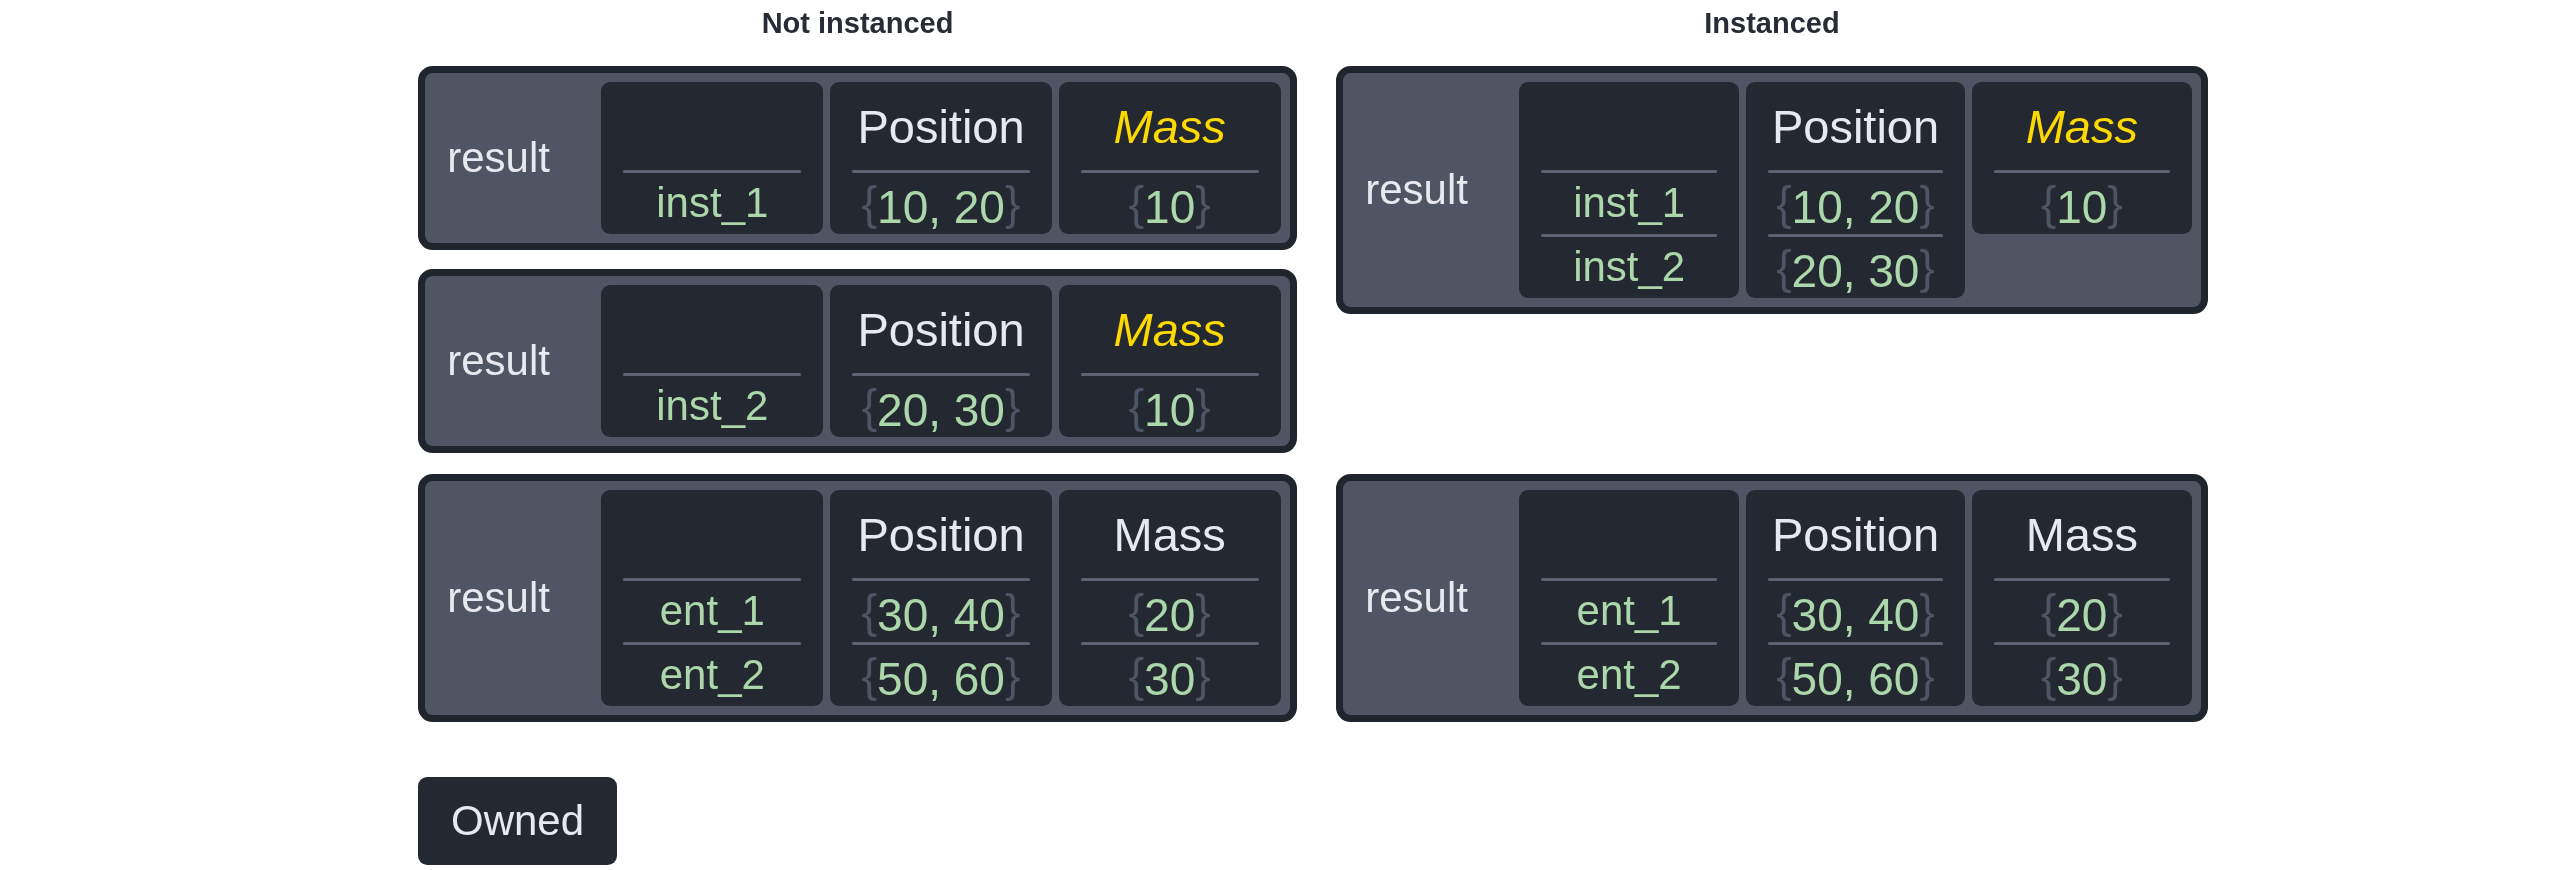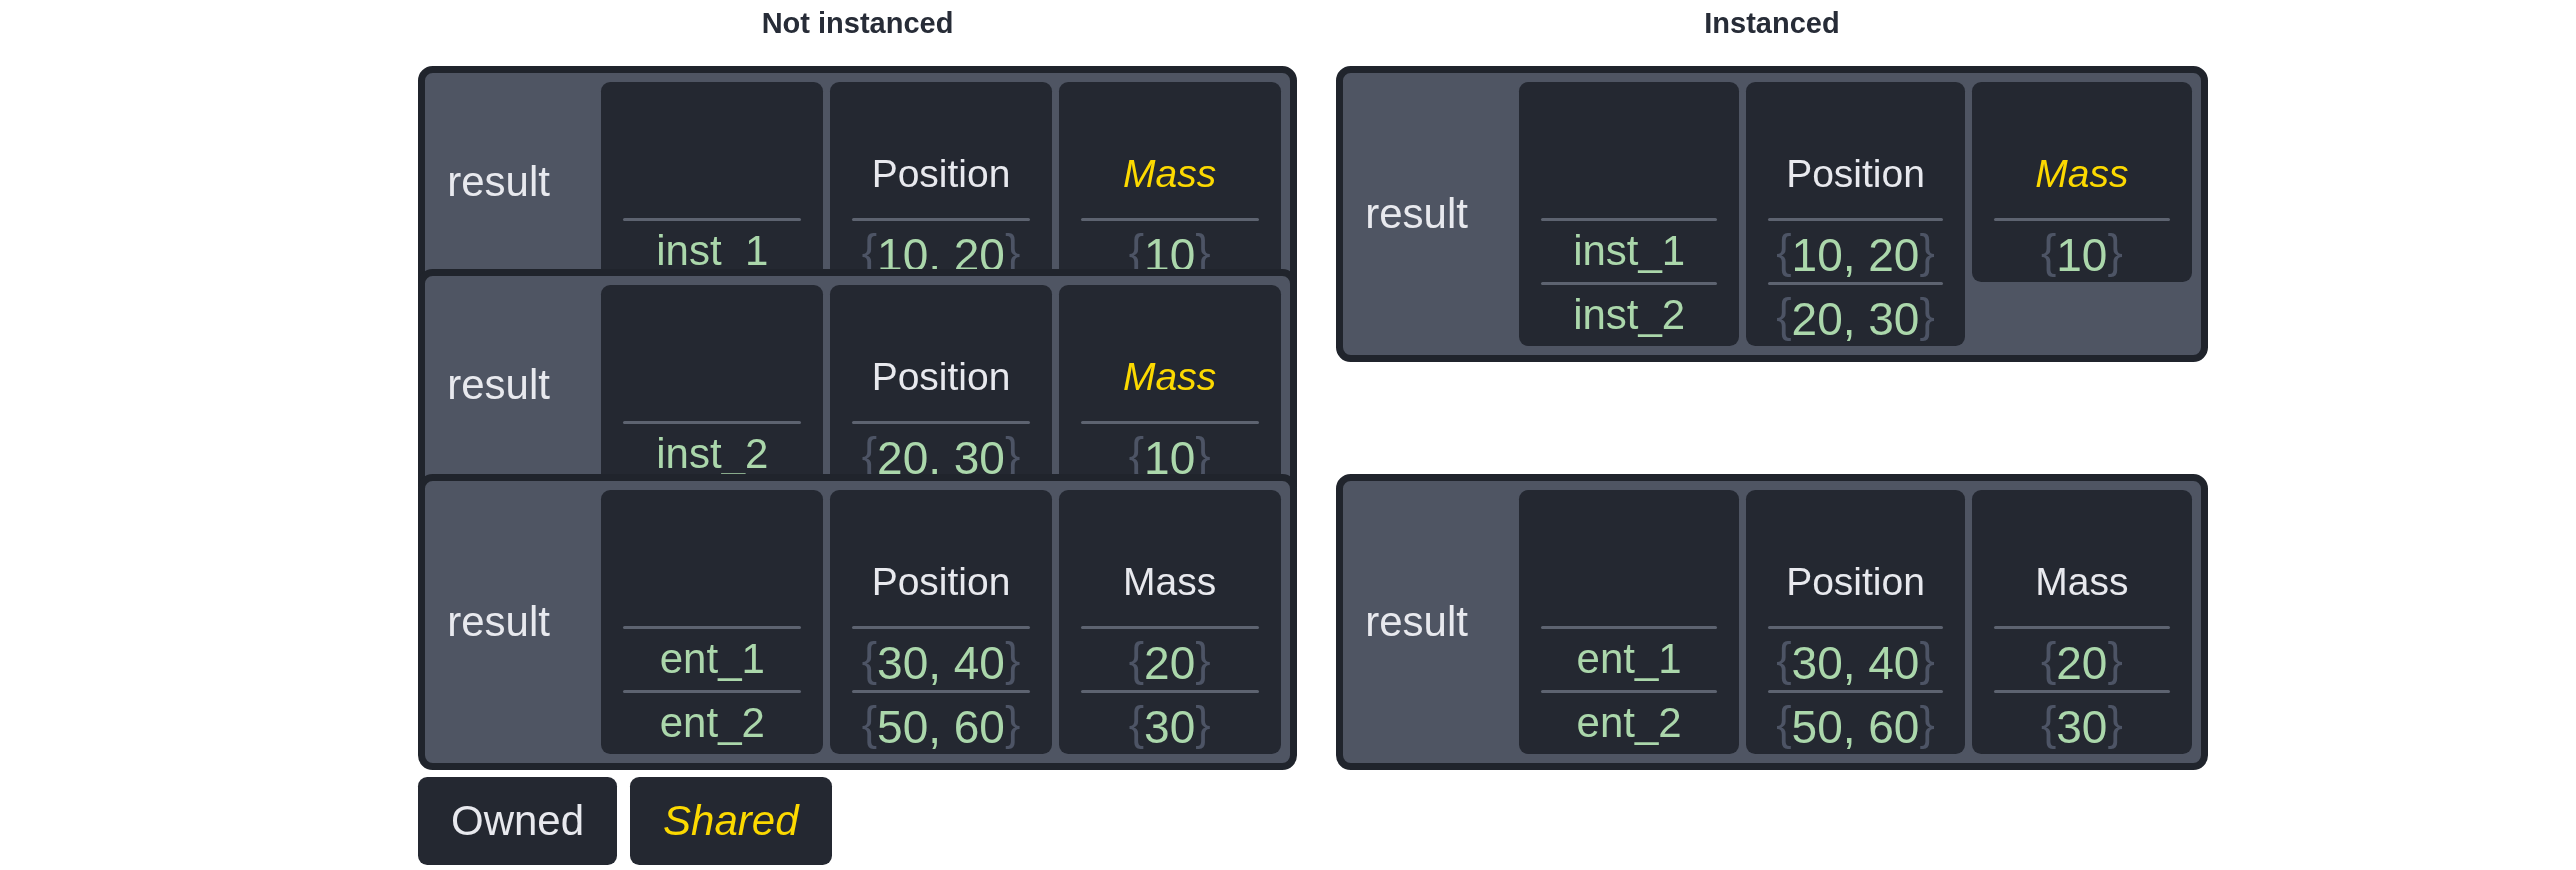--- a/index.html
+++ b/index.html
@@ -44,21 +44,21 @@
   .cells{flex:1;display:flex;gap:6.4px;align-items:stretch;}
   .cell{
     flex:1 1 0;min-width:0;
     background:var(--cell-bg);
     border-radius:9.2px;
     display:flex;flex-direction:column;
   }
   .cell.short{align-self:flex-start;width:100%;}
   .cell-header{
     height:88px;display:flex;align-items:center;justify-content:center;
-    font-size:39px;color:var(--owned-text);margin-top:48px;
+    font-size:47px;color:var(--owned-text);
   }
   .cell-header.shared{color:var(--shared-text);font-style:italic;}
   .cell-divider{height:2.8px;background:var(--divider);margin:0 22px;border-radius:1.8px;flex:0 0 auto;}
   .cell-value{
     height:61px;display:flex;align-items:center;justify-content:center;
     font-size:46px;color:var(--value-green);
   }
   .cell-value .num{color:var(--value-green);margin-top:7px;}
   .cell-value .brace{color:var(--brace-gray);}
   .entity-name{font-size:42px;}
@@ -179,21 +179,20 @@
             <span class="brace">{</span>
             <span class="num">30</span>
             <span class="brace">}</span>
           </div>
       </div>
     </div>
   </div>
 
   <div class="legend">
     <div class="legend-chip owned">Owned</div>
-    <div class="legend-chip shared">Shared</div>
   </div>
 </div>
 
 <div class="col col-right">
   <div class="section-title">Instanced</div>
 
   <div class="result-box pos-row1">
     <div class="result-label">result</div>
     <div class="cells">
       <div class="cell">

